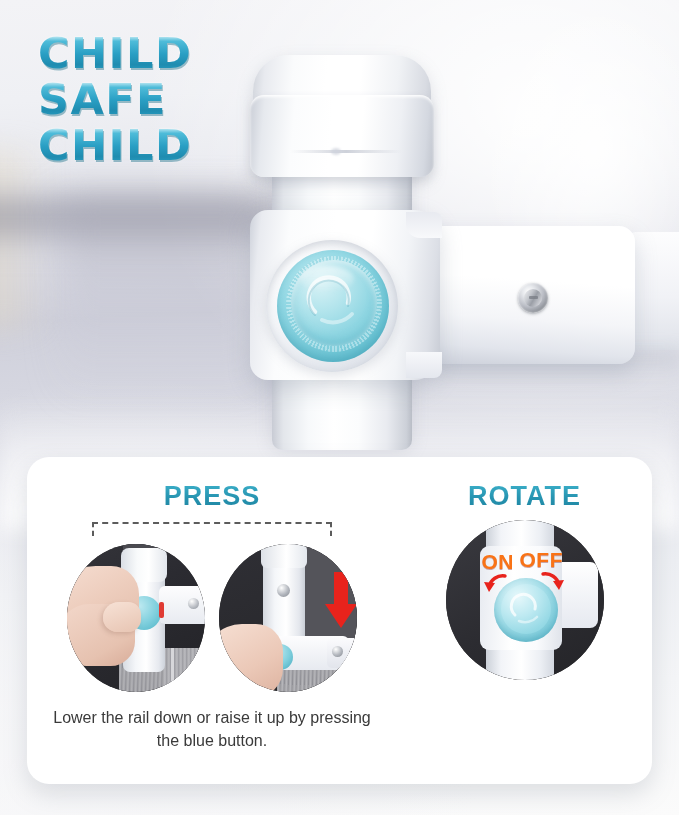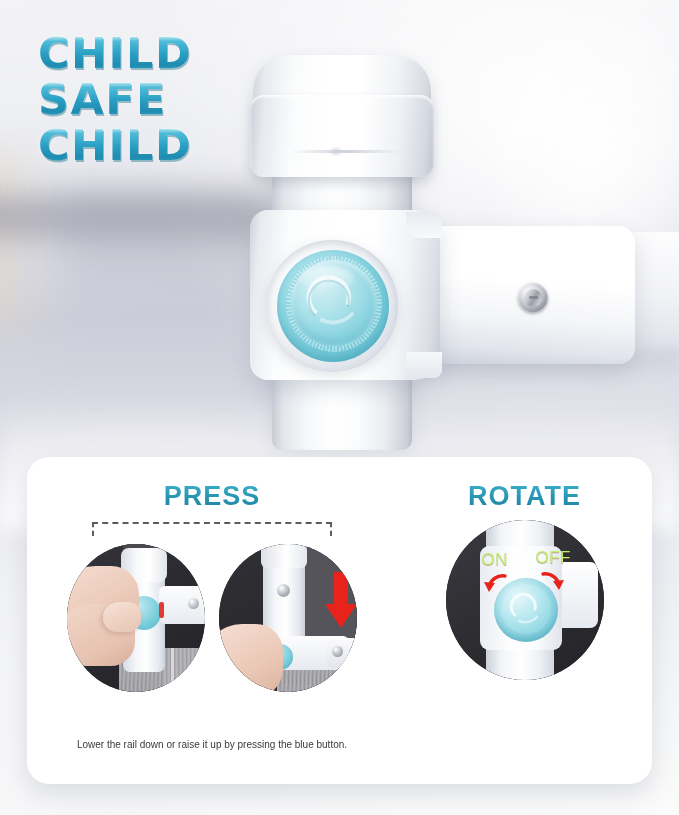--- a/index.html
+++ b/index.html
@@ -541,40 +541,40 @@
   }
   .p3-btn-inner {
     position: absolute; left: 55px; top: 64px; width: 50px; height: 50px;
     border-radius: 50%;
     background: radial-gradient(circle at 34% 26%, #e6f8fb 0%, #bde9f1 40%, #96d9e5 75%, #82cedc 100%);
   }
   .p3-swirl { position: absolute; left: 55px; top: 64px; width: 50px; height: 50px; }
 
   .onoff {
     position: absolute;
-    font-weight: normal;
-    font-size: 17px;
-    color: #bef264;
+    font-weight: bold;
+    font-size: 21px;
+    color: #f97316;
     text-shadow: 0 1px 0 rgba(120,10,8,0.35);
     font-family: "Liberation Sans", sans-serif;
     letter-spacing: 0.5px;
   }
   .onoff-on { left: 36px; top: 30px; }
-  .onoff-off { left: 90px; top: 28px; }
+  .onoff-off { left: 74px; top: 28px; }
   .arrow-cw, .arrow-ccw { position: absolute; }
   .arrow-ccw { left: 36px; top: 52px; }
   .arrow-cw { left: 94px; top: 50px; }
 
   .caption {
     position: absolute;
     left: 0;
     right: 0;
     bottom: 32px;
     text-align: center;
-    font-size: 10px;
+    font-size: 16px;
     line-height: 1.45;
     color: #3a3a3a;
     font-family: "Liberation Sans", sans-serif;
     padding: 0 26px;
     box-sizing: border-box;
   }
 
   
   .title-block {
     position: absolute;

